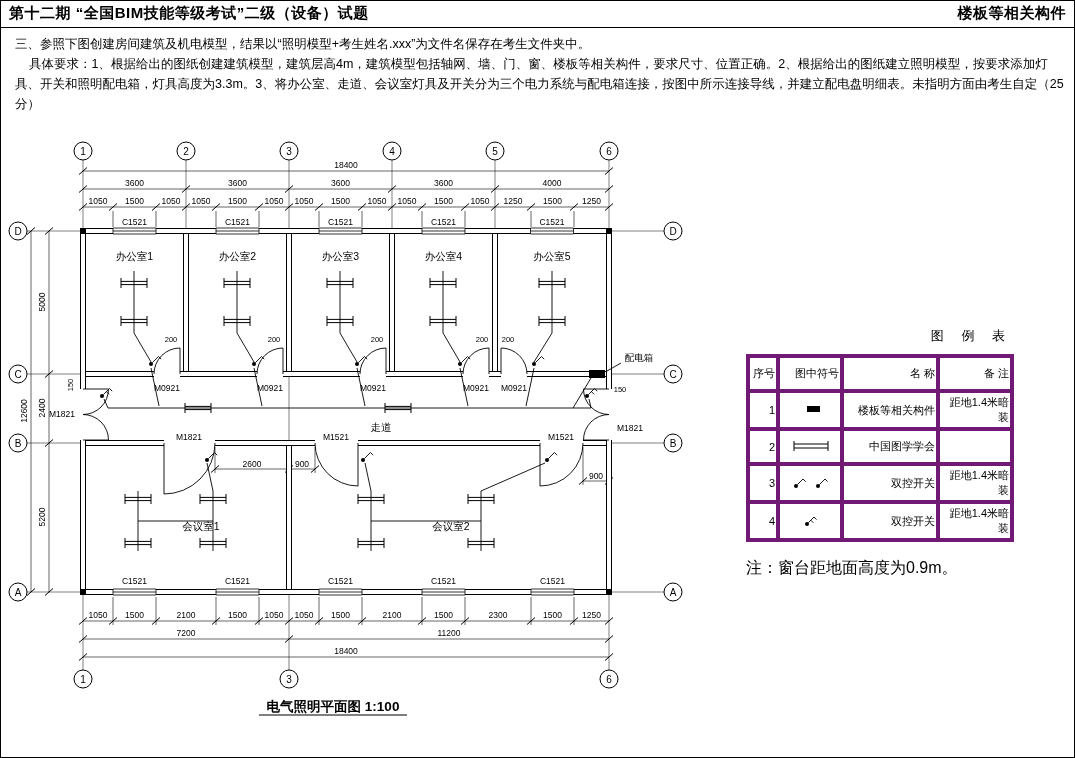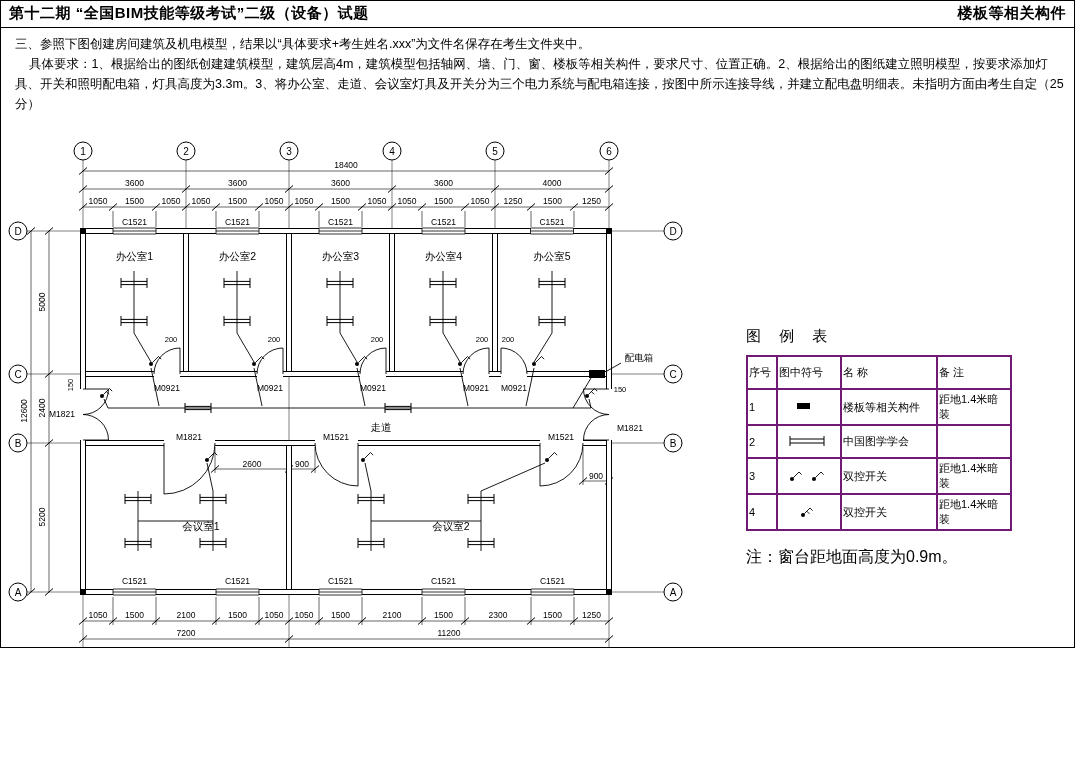--- a/index.html
+++ b/index.html
@@ -1,55 +1,55 @@
 <!DOCTYPE html>
 <html><head>
 <meta charset="utf-8">
 <style>
   html,body{margin:0;padding:0;background:#fff;}
   .page{
-    position:relative;width:1075px;height:648px;background:#fff;
+    position:relative;width:1075px;height:758px;background:#fff;
     border:1px solid #000;box-sizing:border-box;overflow:hidden;
     font-family:"Liberation Sans","DejaVu Sans",sans-serif;color:#000;
   }
   .hdr{position:absolute;top:3px;left:8px;right:8px;display:flex;justify-content:space-between;
        font-size:15px;font-weight:bold;letter-spacing:.5px;}
   .hdr-rule{position:absolute;top:26px;left:0;width:100%;height:1px;background:#000;}
   .instr{position:absolute;top:33px;left:14px;right:10px;font-size:12.5px;line-height:1.6;}
   .instr p{margin:0;}
   .instr .det{text-indent:14px;}
   .plan-svg{position:absolute;left:0;top:130px;}
   svg text{font-family:"Liberation Sans","DejaVu Sans",sans-serif;fill:#000;}
   .a{font-size:10px;text-anchor:middle;}
   .d{font-size:8.5px;text-anchor:middle;}
   .s{font-size:7.5px;text-anchor:middle;}
   .c{font-size:8.5px;text-anchor:middle;}
   .r{font-size:10.5px;text-anchor:middle;}
   .t{font-size:13.5px;font-weight:bold;text-anchor:middle;}
   .legend{position:absolute;left:745px;top:326px;width:266px;}
-  .legend-title{text-align:left;font-size:15px;letter-spacing:7px;margin-bottom:9px;}
+  .legend-title{text-align:right;font-size:13px;letter-spacing:7px;margin-bottom:9px;}
   .legend table{border-collapse:collapse;width:100%;table-layout:fixed;}
-  .legend th,.legend td{border:2px solid #701a75;font-size:11px;font-weight:normal;
-      text-align:left;vertical-align:middle;padding:2px 1px;height:27px;}
+  .legend th,.legend td{border:4px solid #701a75;font-size:11px;font-weight:normal;
+      text-align:right;vertical-align:middle;padding:2px 1px;height:27px;}
   .legend col.c1{width:30px;} .legend col.c2{width:64px;} .legend col.c3{width:96px;} .legend col.c4{width:74px;}
   .legend-note{margin-top:16px;font-size:16px;}
 </style>
 </head>
 <body>
 
 <div class="page">
 
   <div class="hdr">
     <span>第十二期 “全国BIM技能等级考试”二级（设备）试题</span>
     <span>楼板等相关构件</span>
   </div>
   <div class="hdr-rule"></div>
 
   <div class="instr">
-    <p>三、参照下图创建房间建筑及机电模型，结果以“具体要求+考生姓名.xxx”为文件名保存在考生文件夹中。</p>
+    <p>三、参照下图创建房间建筑及机电模型，结果以“照明模型+考生姓名.xxx”为文件名保存在考生文件夹中。</p>
     <p class="det">具体要求：1、根据给出的图纸创建建筑模型，建筑层高4m，建筑模型包括轴网、墙、门、窗、楼板等相关构件，要求尺寸、位置正确。2、根据给出的图纸建立照明模型，按要求添加灯具、开关和照明配电箱，灯具高度为3.3m。3、将办公室、走道、会议室灯具及开关分为三个电力系统与配电箱连接，按图中所示连接导线，并建立配电盘明细表。未指明方面由考生自定（25分）</p>
   </div>
 
   <svg class="plan-svg" width="740" height="612" viewBox="40 140 740 612">
     <defs>
       <g id="tk">
           <line x1="-4" y1="3.5" x2="4" y2="-3.5" stroke="#000" stroke-width="1"></line>
         </g>
       <g id="win" stroke="#000" stroke-width="0.8">
         <rect x="0" y="-3.6" width="43" height="7.2" fill="#fff" stroke="none"></rect>

